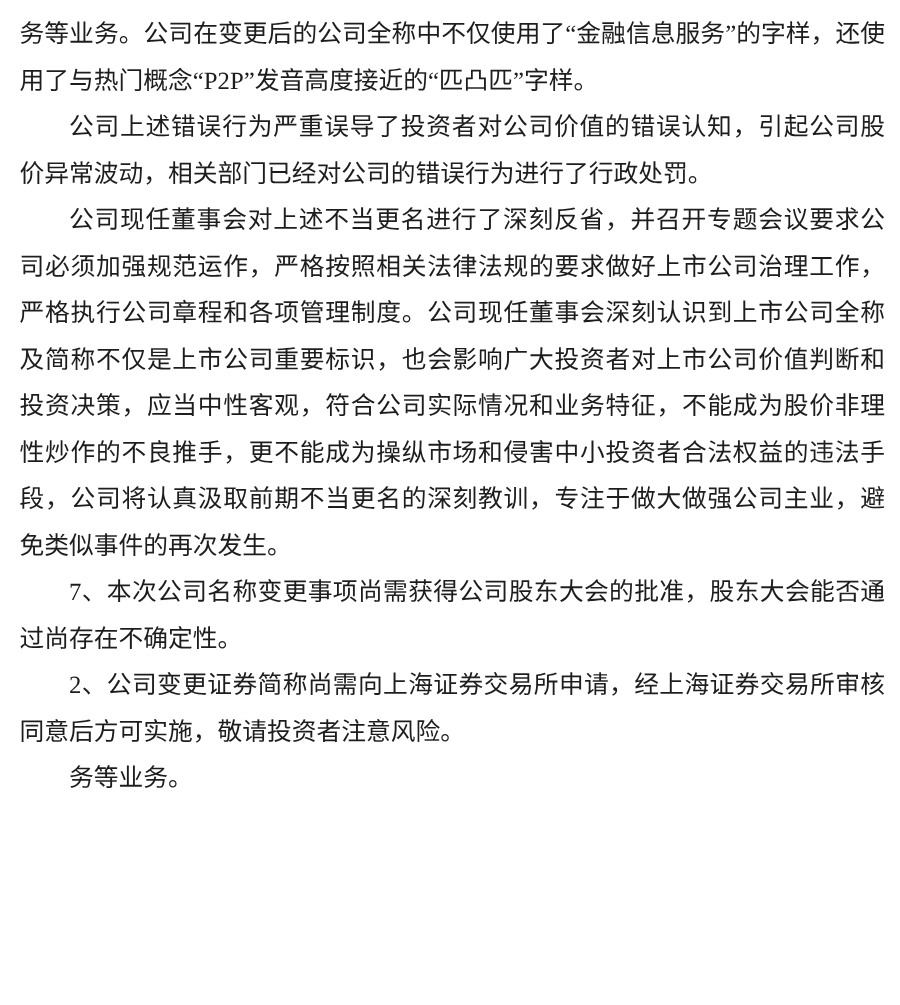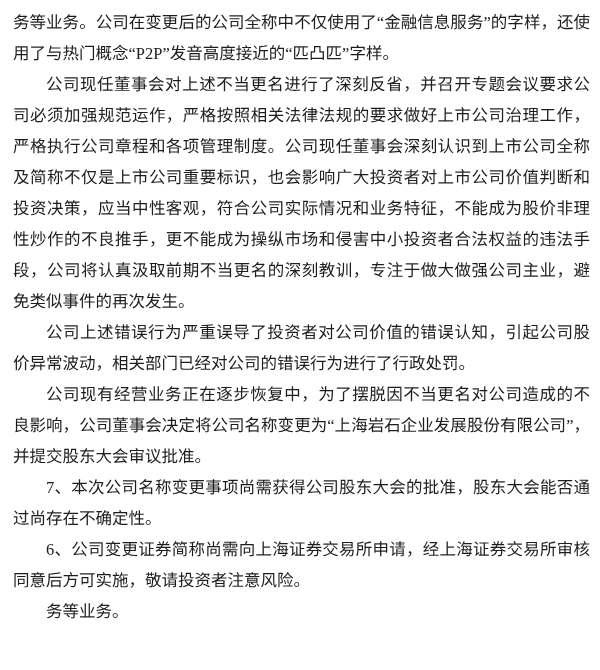--- a/index.html
+++ b/index.html
@@ -30,19 +30,18 @@
   }
   p.indent {
     text-indent: 2em;
   }
 </style>
 </head>
 <body style="background: rgb(255, 255, 255); color: rgb(29, 29, 29);">
 
 <div class="page">
   <p class="para">务等业务。公司在变更后的公司全称中不仅使用了“金融信息服务”的字样，还使用了与热门概念“P2P”发音高度接近的“匹凸匹”字样。</p>
+  <p class="para indent">公司上述错误行为严重误导了投资者对公司价值的错误认知，引起公司股价异常波动，相关部门已经对公司的错误行为进行了行政处罚。</p>
   <p class="para indent">公司现任董事会对上述不当更名进行了深刻反省，并召开专题会议要求公司必须加强规范运作，严格按照相关法律法规的要求做好上市公司治理工作，严格执行公司章程和各项管理制度。公司现任董事会深刻认识到上市公司全称及简称不仅是上市公司重要标识，也会影响广大投资者对上市公司价值判断和投资决策，应当中性客观，符合公司实际情况和业务特征，不能成为股价非理性炒作的不良推手，更不能成为操纵市场和侵害中小投资者合法权益的违法手段，公司将认真汲取前期不当更名的深刻教训，专注于做大做强公司主业，避免类似事件的再次发生。</p>
-  <p class="para indent">公司上述错误行为严重误导了投资者对公司价值的错误认知，引起公司股价异常波动，相关部门已经对公司的错误行为进行了行政处罚。</p>
-  <p class="para indent">公司现有经营业务正在逐步恢复中，为了摆脱因不当更名对公司造成的不良影响，公司董事会决定将公司名称变更为“上海岩石企业发展股份有限公司”，并提交股东大会审议批准。</p>
   <p class="para indent">7、本次公司名称变更事项尚需获得公司股东大会的批准，股东大会能否通过尚存在不确定性。</p>
-  <p class="para indent">6、公司变更证券简称尚需向上海证券交易所申请，经上海证券交易所审核同意后方可实施，敬请投资者注意风险。</p>
+  <p class="para indent">2、公司变更证券简称尚需向上海证券交易所申请，经上海证券交易所审核同意后方可实施，敬请投资者注意风险。</p>
   <p class="para indent">务等业务。</p>
 </div>
 
 </body></html>

